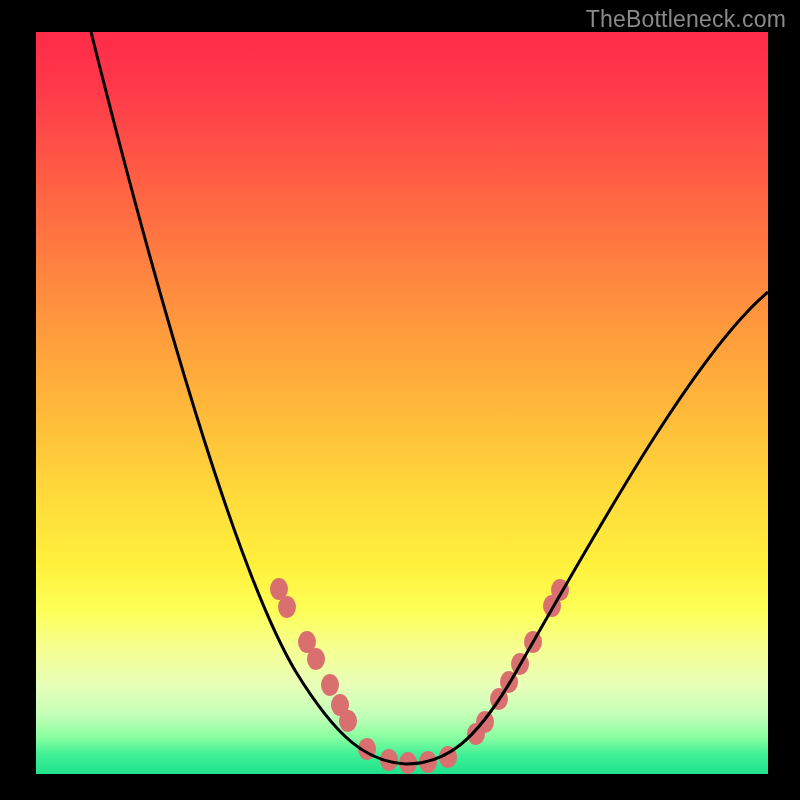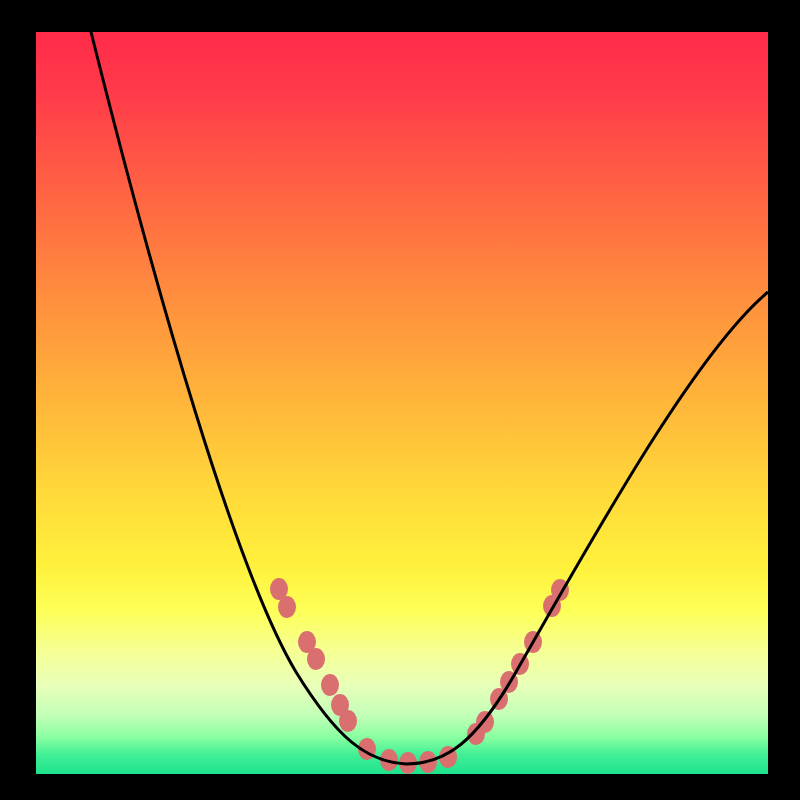--- a/index.html
+++ b/index.html
@@ -55,20 +55,21 @@
     left: 0;
     top: 0;
     width: 732px;
     height: 742px;
   }
 </style>
 </head>
 <body>
 
 <div class="frame">
+  <div class="watermark">TheBottleneck.com</div>
   <div class="plot">
     <svg class="curve" viewBox="0 0 732 742" preserveAspectRatio="none">
       <g id="marker-group">
           <ellipse cx="243" cy="557" rx="9" ry="11" fill="#d96f6f"></ellipse>
           <ellipse cx="251" cy="575" rx="9" ry="11" fill="#d96f6f"></ellipse>
           <ellipse cx="271" cy="610" rx="9" ry="11" fill="#d96f6f"></ellipse>
           <ellipse cx="280" cy="627" rx="9" ry="11" fill="#d96f6f"></ellipse>
           <ellipse cx="294" cy="653" rx="9" ry="11" fill="#d96f6f"></ellipse>
           <ellipse cx="304" cy="673" rx="9" ry="11" fill="#d96f6f"></ellipse>
           <ellipse cx="312" cy="689" rx="9" ry="11" fill="#d96f6f"></ellipse>

